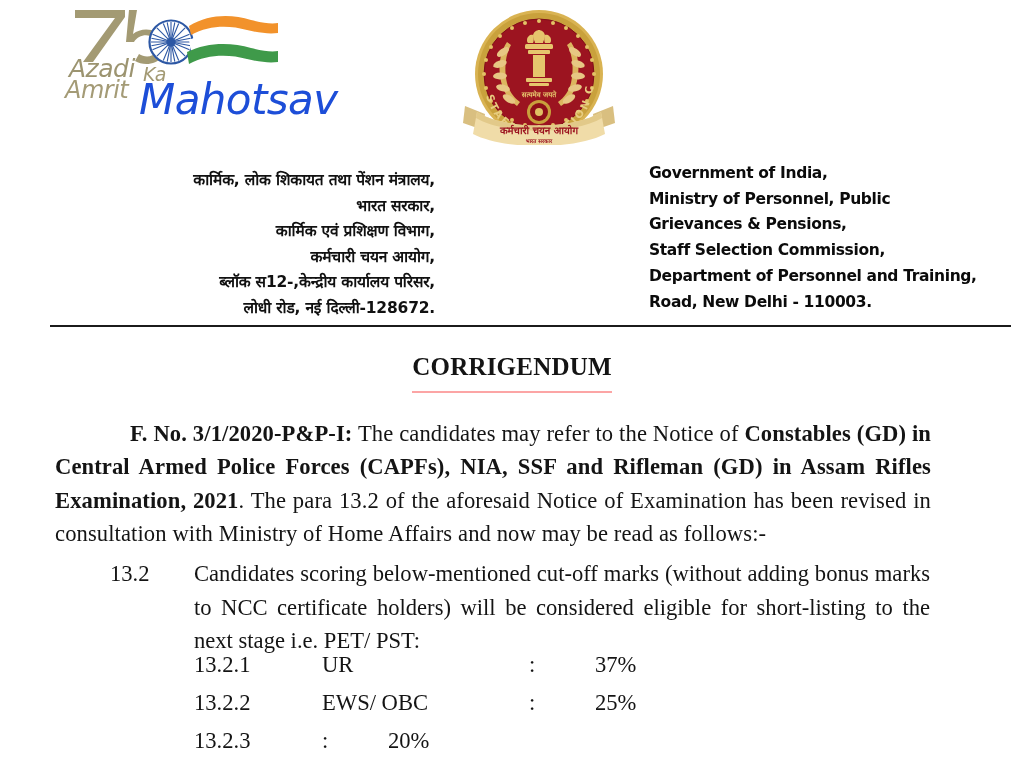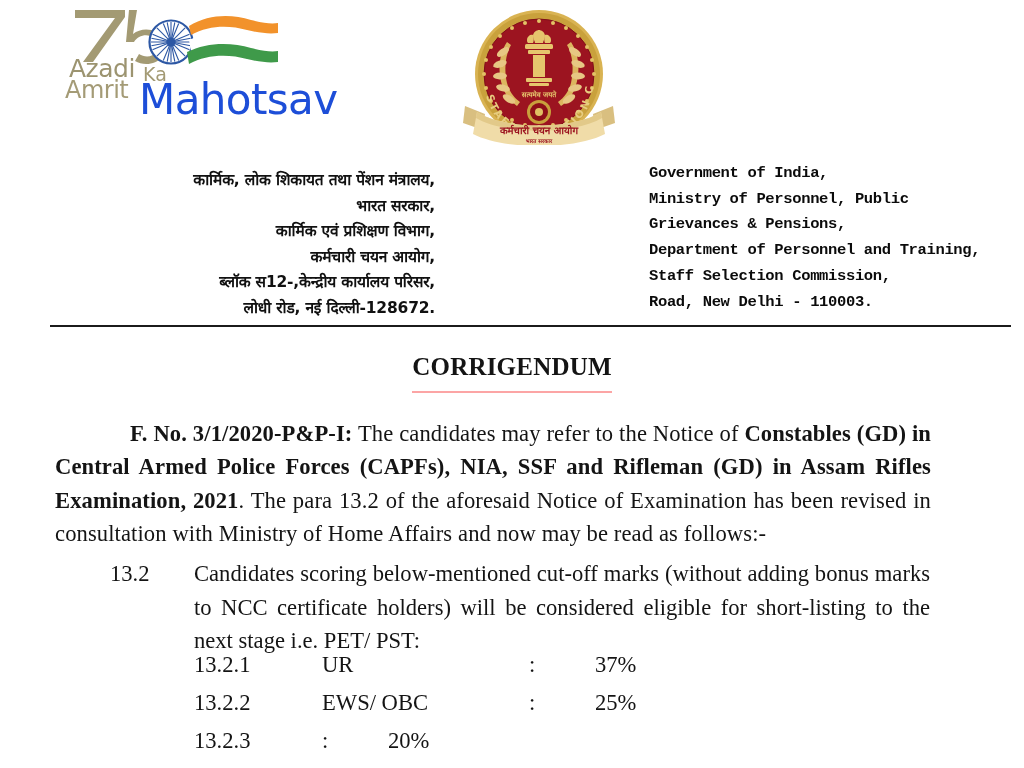--- a/index.html
+++ b/index.html
@@ -41,20 +41,21 @@
     height: 66px;
   }
   .azadi-text {
     position: absolute;
     left: 2px;
     top: 52px;
     width: 213px;
     height: 60px;
     font-family: "DejaVu Sans", sans-serif;
     color: #9a9168;
+    font-style: italic;
   }
   .azadi-line1 {
     position: absolute;
     left: 4px;
     top: 0px;
     font-size: 25px;
     letter-spacing: -0.5px;
     color: #9c9470;
   }
   .azadi-ka {
@@ -112,21 +113,21 @@
     top: 161px;
     width: 370px;
     text-align: left;
     font-family: "DejaVu Sans", sans-serif;
     font-size: 15.5px;
     font-weight: bold;
     line-height: 25.7px;
     color: #0b0b0b;
     letter-spacing: -0.35px;
   }
-  .addr-english div { white-space: nowrap; font-family: Liberation Mono, monospace; }
+  .addr-english div { white-space: nowrap; }
 
   
   .divider {
     position: absolute;
     left: 50px;
     top: 325px;
     width: 961px;
     height: 0;
     border-top: 2.5px solid #1b1b1b;
   }
@@ -338,22 +339,22 @@
   <div>कार्मिक एवं प्रशिक्षण विभाग,</div>
   <div>कर्मचारी चयन आयोग,</div>
   <div>ब्लॉक स12-,केन्द्रीय कार्यालय परिसर,</div>
   <div>लोधी रोड, नई दिल्ली-128672.</div>
 </div>
 
 <div class="addr-english">
   <div>Government of India,</div>
   <div>Ministry of Personnel, Public</div>
   <div>Grievances &amp; Pensions,</div>
+  <div>Staff Selection Commission,</div>
   <div>Department of Personnel and Training,</div>
-  <div>Staff Selection Commission,</div>
   <div>Road, New Delhi - 110003.</div>
 </div>
 
 <div class="divider"></div>
 
 <div class="doc-title">
   <span>CORRIGENDUM</span>
 </div>
 
 <p class="body-para"><b>F. No. 3/1/2020-P&amp;P-I:</b><span> The candidates may refer to the Notice of </span><b>Constables (GD) in Central Armed Police Forces (CAPFs), NIA, SSF and Rifleman (GD) in Assam Rifles Examination, 2021</b><span>. The para 13.2 of the aforesaid Notice of Examination has been revised in consultation with Ministry of Home Affairs and now may be read as follows:-</span></p>

